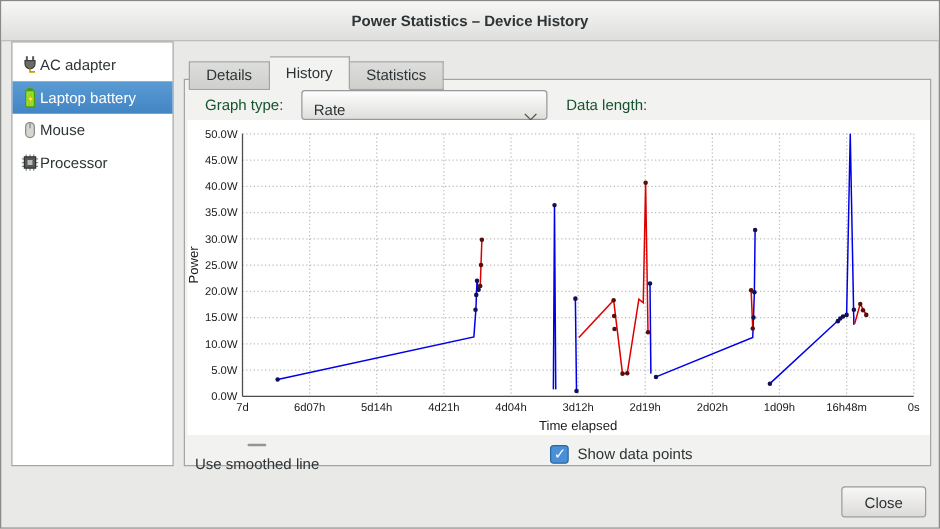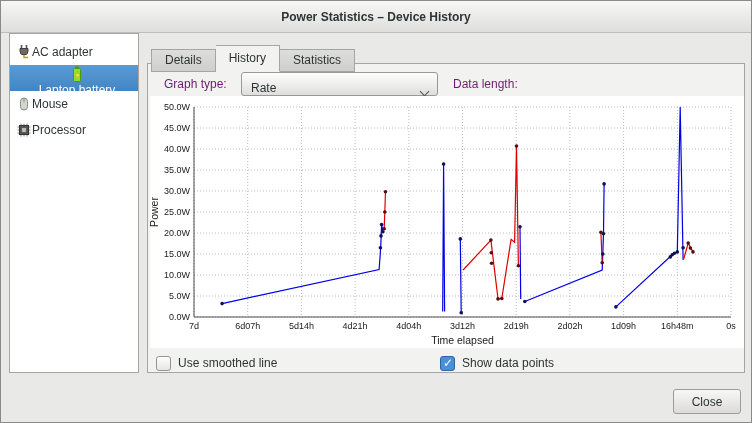--- a/index.html
+++ b/index.html
@@ -10,34 +10,34 @@
   .titlebar { position:absolute; left:0; top:0; width:100%; height:32px;
     background:linear-gradient(#f7f7f6,#dededc); border-bottom:1px solid #bdbdbb;
     display:flex; align-items:center; justify-content:center; }
   .titlebar .title { font-size:12px; font-weight:bold; color:#2e3436; }
 
   
   .sidebar { position:absolute; left:8px; top:32px; width:130px; height:340px;
     background:#ffffff; border:1px solid #a5a5a3; padding-top:5px; }
   .side-item { height:26px; display:flex; align-items:center; padding-left:6px;
     font-size:12px; color:#2e3436; cursor:default; }
-  .side-item.selected { background:linear-gradient(#5b9bd4,#4285c4); color:#ffffff;flex-direction:column; }
+  .side-item.selected { background:linear-gradient(#5b9bd4,#4285c4); color:#ffffff; }
   .side-item svg { flex:0 0 auto; }
 
   
   .tabbar { position:absolute; left:150px; top:39px; display:flex; align-items:flex-end; z-index:3; }
   .tab { font-size:12px; color:#2e3436; border:1px solid #a5a5a3; border-bottom:1px solid #a5a5a3;
     background:linear-gradient(#dddddb,#cfcfcd); padding:3px 13px 4px; margin-top:9px; }
   .tab + .tab { border-left:none; }
   .tab.active { background:#f2f2f0; border-bottom:1px solid #f2f2f0; padding:5px 13px 6px; margin-top:0; }
 
   
   .notebook { position:absolute; left:146px; top:62px; width:598px; height:310px;
     background:#f2f2f0; border:1px solid #a5a5a3; }
-  .ctl-label { position:absolute; font-size:12px; color:#701a75; }
+  .ctl-label { position:absolute; font-size:12px; color:#14532d; }
   .combo { position:absolute; height:24px; border:1px solid #98989a; border-radius:3px;
     background:linear-gradient(#fefefe,#dededc); display:flex; align-items:flex-end;
     justify-content:space-between; padding:0 9px; font-size:12px; color:#2e3436; cursor:default; }
   .chevron { width:7px; height:7px; border-left:1.5px solid #55554f; border-bottom:1.5px solid #55554f;
     transform:rotate(-45deg); margin-top:-4px; }
 
   #chart-svg { position:absolute; left:2px; top:32px; background:#ffffff; }
   .grid { stroke:#bcbcb8; stroke-width:1; stroke-dasharray:1 2; }
   .axis { stroke:#4d4d4a; stroke-width:1; }
   .tick { font-family:"Liberation Sans",sans-serif; font-size:9px; fill:#1a1a1a; }
@@ -206,21 +206,21 @@
         <circle cx="524.4" cy="157.2" r="1.8" fill="#101057"></circle>
         <circle cx="527.3" cy="155.9" r="1.8" fill="#101057"></circle>
         <circle cx="533.1" cy="151.7" r="1.8" fill="#101057"></circle>
         <circle cx="538.2" cy="147.1" r="1.8" fill="#5a0d0d"></circle>
         <circle cx="540.4" cy="152.1" r="1.8" fill="#5a0d0d"></circle>
         <circle cx="543.0" cy="155.9" r="1.8" fill="#5a0d0d"></circle>
         <text class="axis-label" x="312.5" y="248" text-anchor="middle">Time elapsed</text>
         <text class="axis-label" x="8" y="116" text-anchor="middle" transform="rotate(-90 8 116)">Power</text>
       </svg>
 
-    <div class="cbrow-item" style="left:8px; top:291px;">
+    <div class="cbrow-item" style="left:8px; top:291px;flex-direction:column;">
       <span class="cb-box" id="cb-smooth"></span>
       <span class="cb-label">Use smoothed line</span>
     </div>
     <div class="cbrow-item" style="left:292px; top:291px;">
       <span class="cb-box checked" id="cb-points"></span>
       <span class="cb-label">Show data points</span>
     </div>
 
   </div>
 

